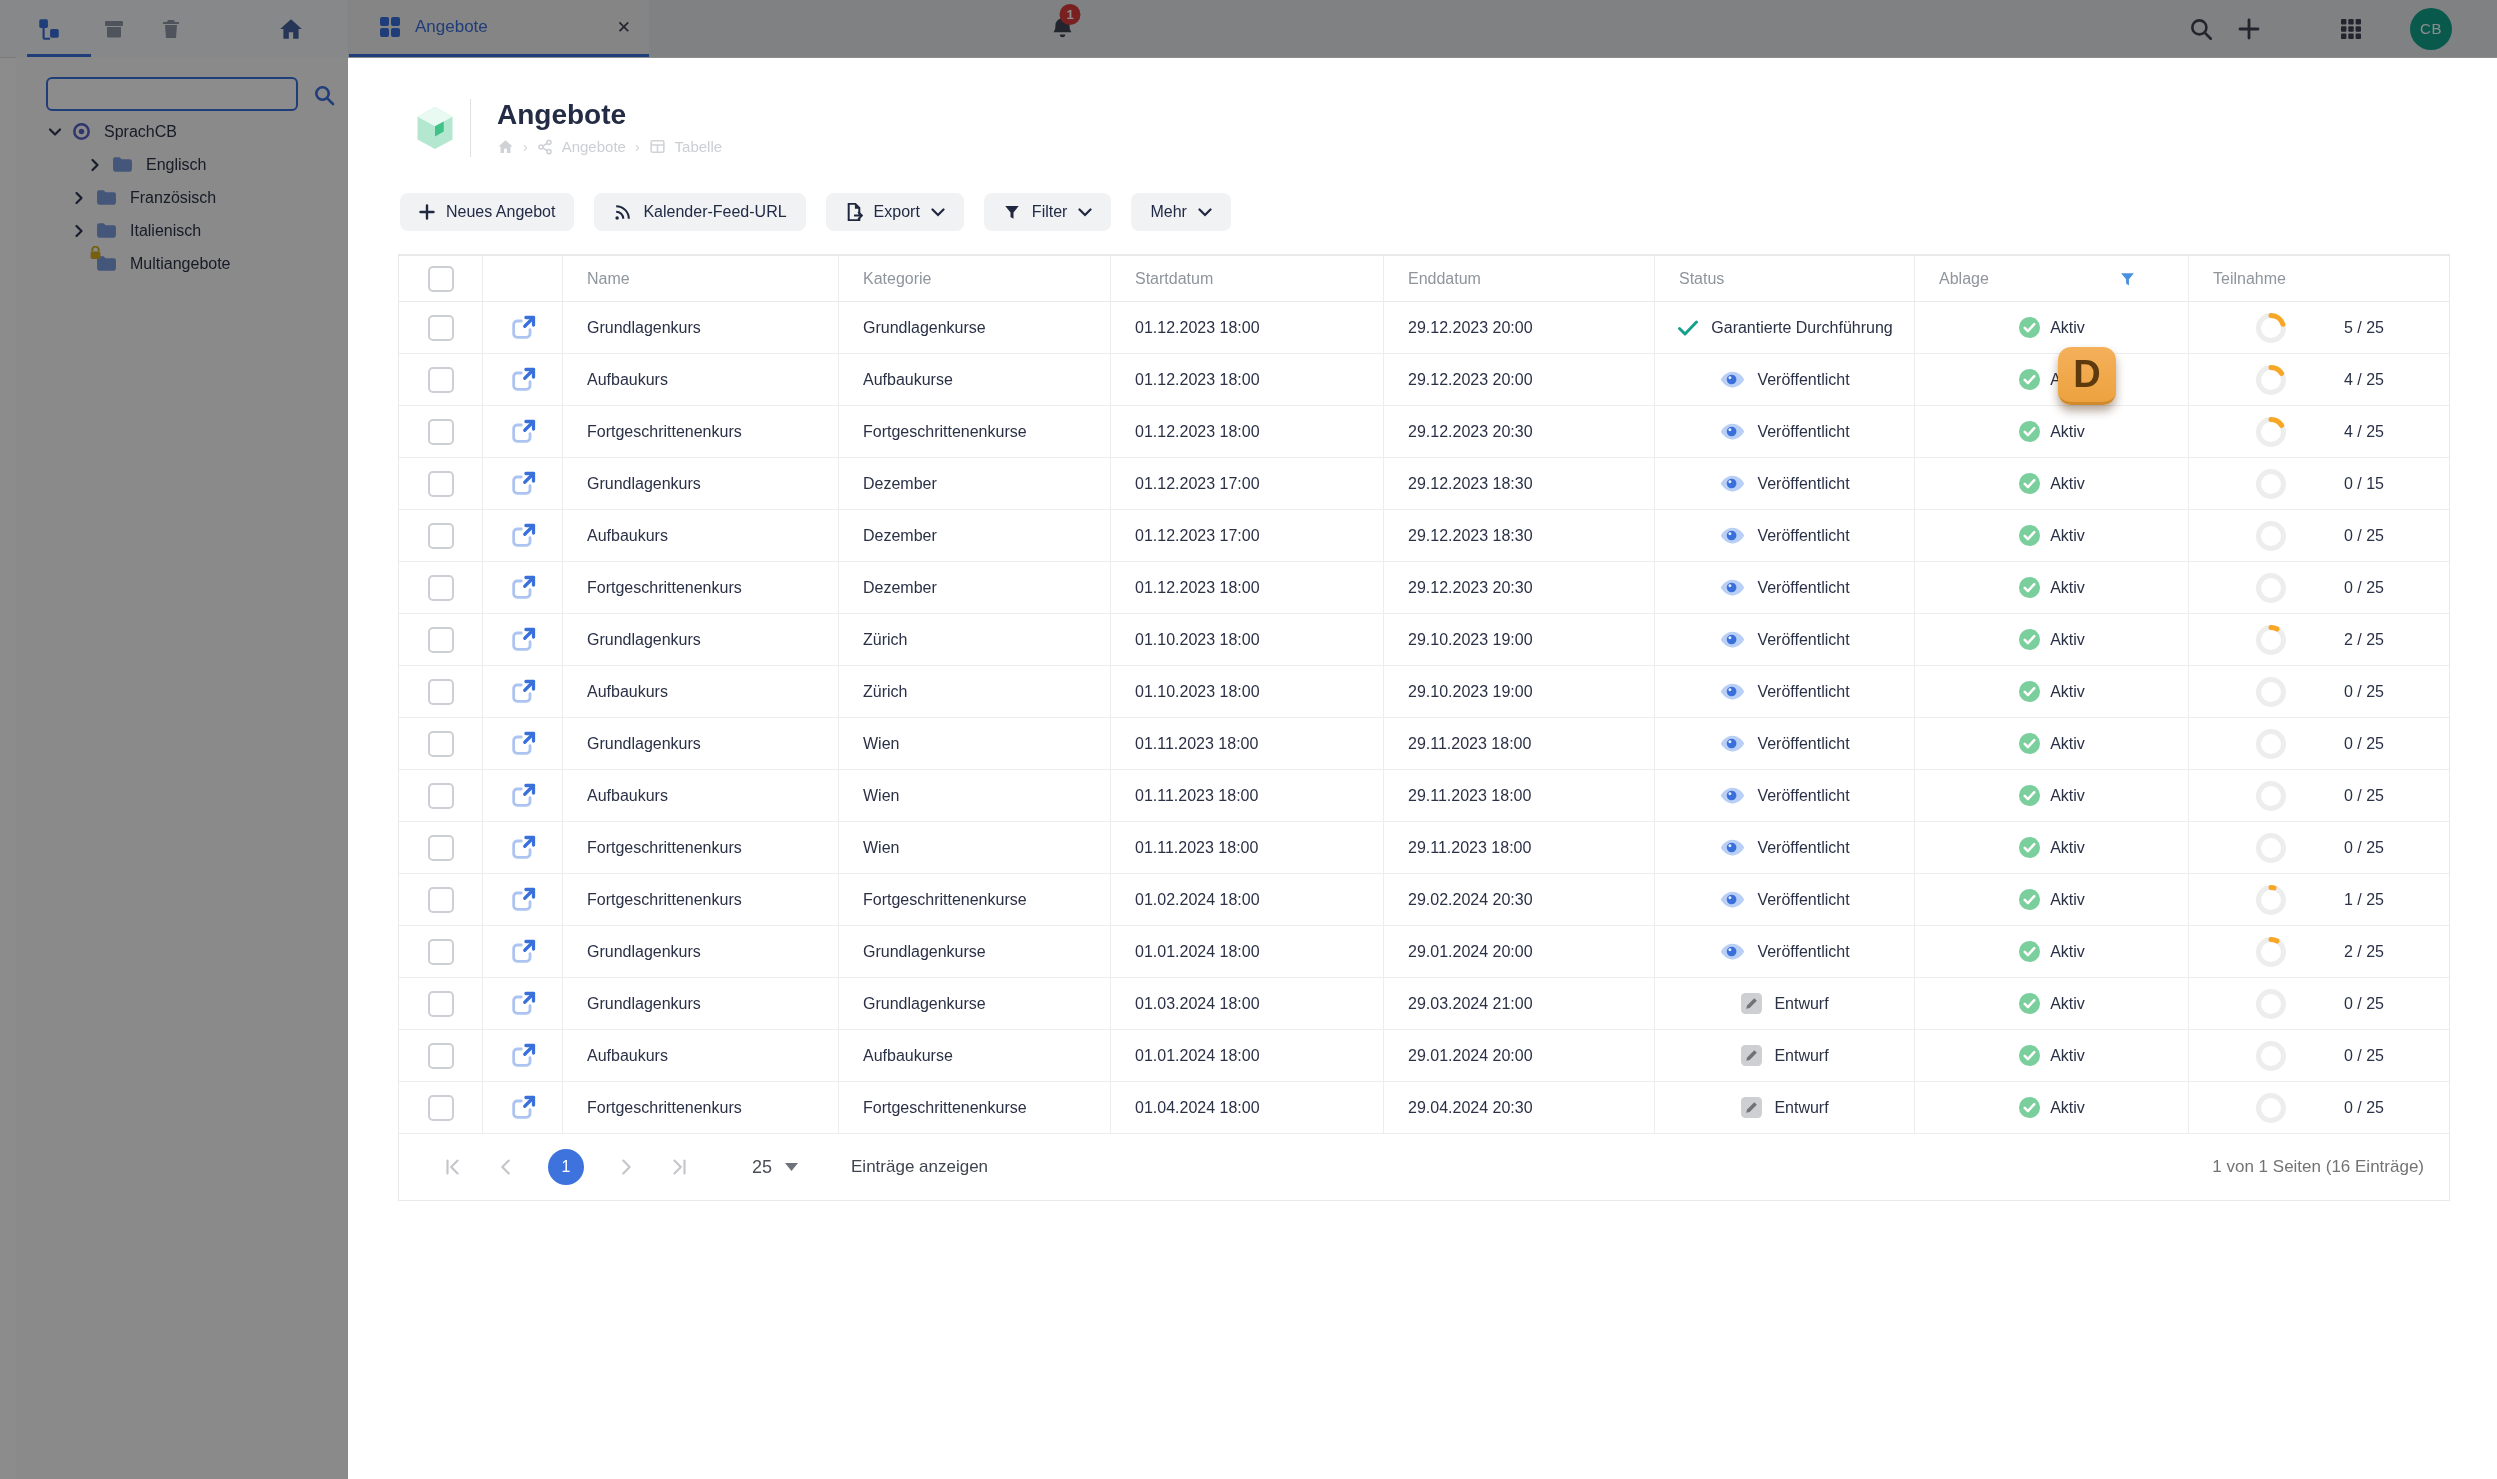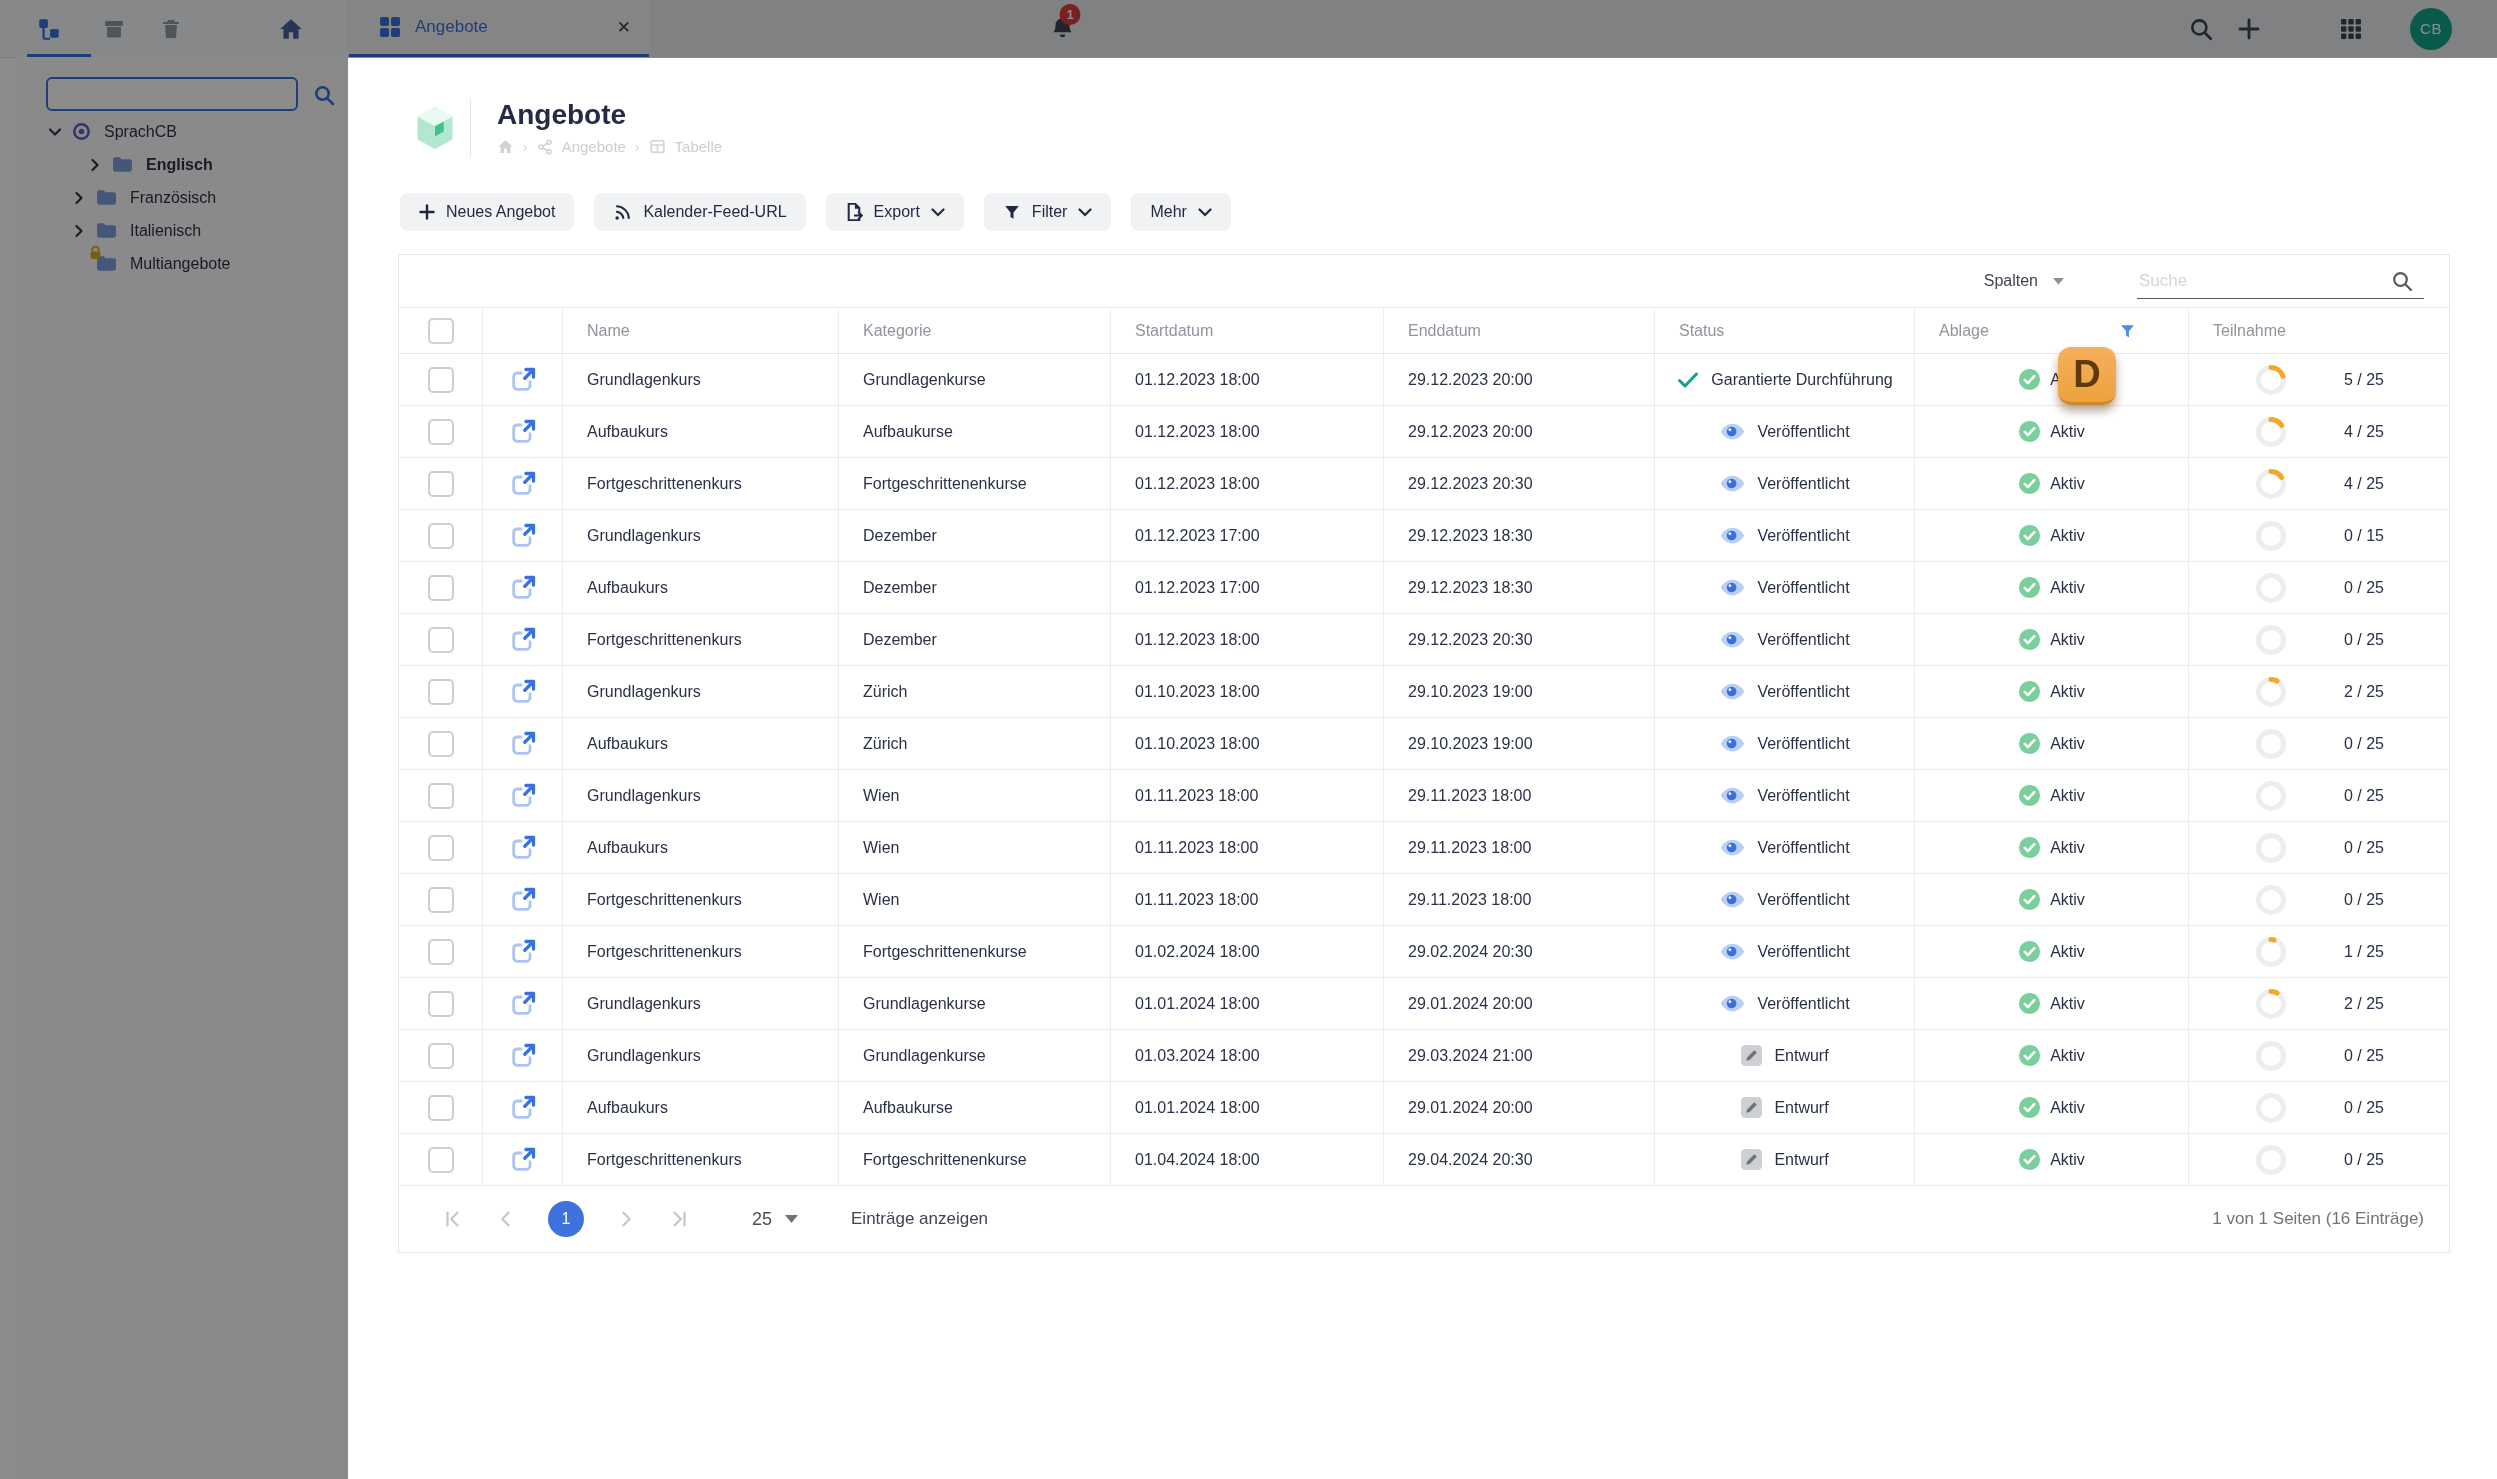--- a/index.html
+++ b/index.html
@@ -183,21 +183,21 @@
             </svg>
           </span>
           <span class="nico">
             <svg width="19" height="19" viewBox="0 0 18 18">
               <circle cx="9" cy="9" r="6.8" fill="none" stroke="#5a62c8" stroke-width="2.4"></circle>
               <circle cx="9" cy="9" r="2.6" fill="#5a62c8"></circle>
             </svg>
           </span>
           <span class="lbl">SprachCB</span>
         </li>
-        <li class="tree-item" style="padding-left: 68px; font-weight: bold;">
+        <li class="tree-item" style="padding-left: 68px;">
           <span class="chev">
             <svg width="16" height="16" viewBox="0 0 16 16">
               <path d="M5.5 3l5 5-5 5" fill="none" stroke="#2a3550" stroke-width="2.2" stroke-linecap="round" stroke-linejoin="round"></path>
             </svg>
           </span>
           <span class="nico">
             <svg width="21" height="17" viewBox="0 0 20 16">
               <path d="M1 3a2 2 0 0 1 2-2h4.2l2 2H17a2 2 0 0 1 2 2v7a3 3 0 0 1-3 3H4a3 3 0 0 1-3-3V3z" fill="#7d9ddd"></path>
             </svg>
           </span>
@@ -336,37 +336,20 @@
         <span>Mehr</span>
         <span style="display:flex">
             <svg width="14" height="9" viewBox="0 0 14 9" fill="none" stroke="#20283f" stroke-width="2.2" stroke-linecap="round">
               <path d="M1.5 1.5L7 7l5.5-5.5"></path>
             </svg>
           </span>
       </button>
     </div>
 
     <div class="card">
-      <div class="card-controls">
-        <span class="columns-toggle">
-          <span>Spalten</span>
-          <svg width="13" height="9" viewBox="0 0 13 9">
-              <path d="M1 1l5.5 6.5L12 1z" fill="#8a8f96"></path>
-            </svg>
-        </span>
-        <span class="table-search">
-          <input type="text" placeholder="Suche" style="">
-          <span style="display:flex">
-            <svg width="24" height="24" viewBox="0 0 24 24" fill="none" stroke="#55595f" stroke-width="2.2" stroke-linecap="round">
-                <circle cx="10.5" cy="10.5" r="6.3"></circle>
-                <path d="M15.3 15.3L21 21"></path>
-              </svg>
-          </span>
-        </span>
-      </div>
 
       <div class="grid thead">
         <div class="cell c-center">
             <span class="checkbox"></span>
           </div>
         <div class="cell"></div>
         <div class="cell c-pad">Name</div>
         <div class="cell c-pad">Kategorie</div>
         <div class="cell c-pad">Startdatum</div>
         <div class="cell c-pad">Enddatum</div>

